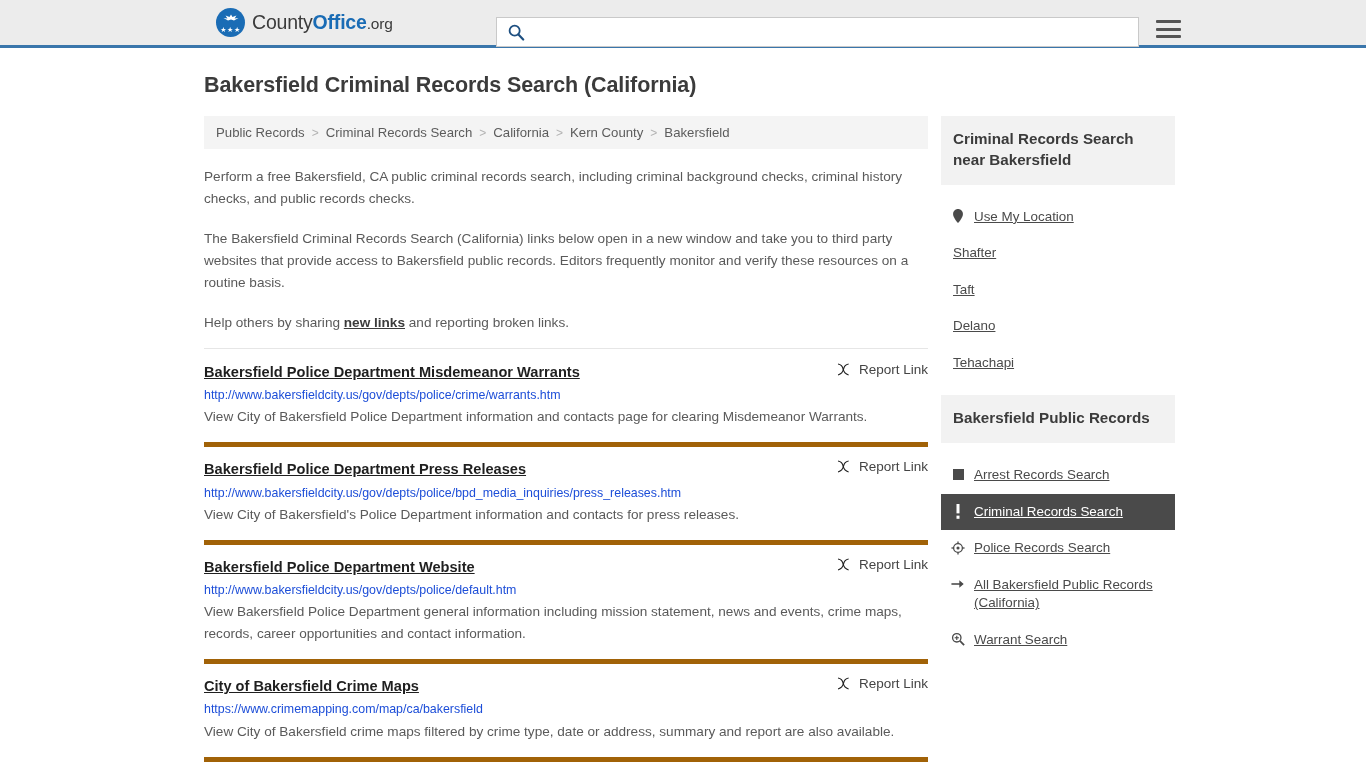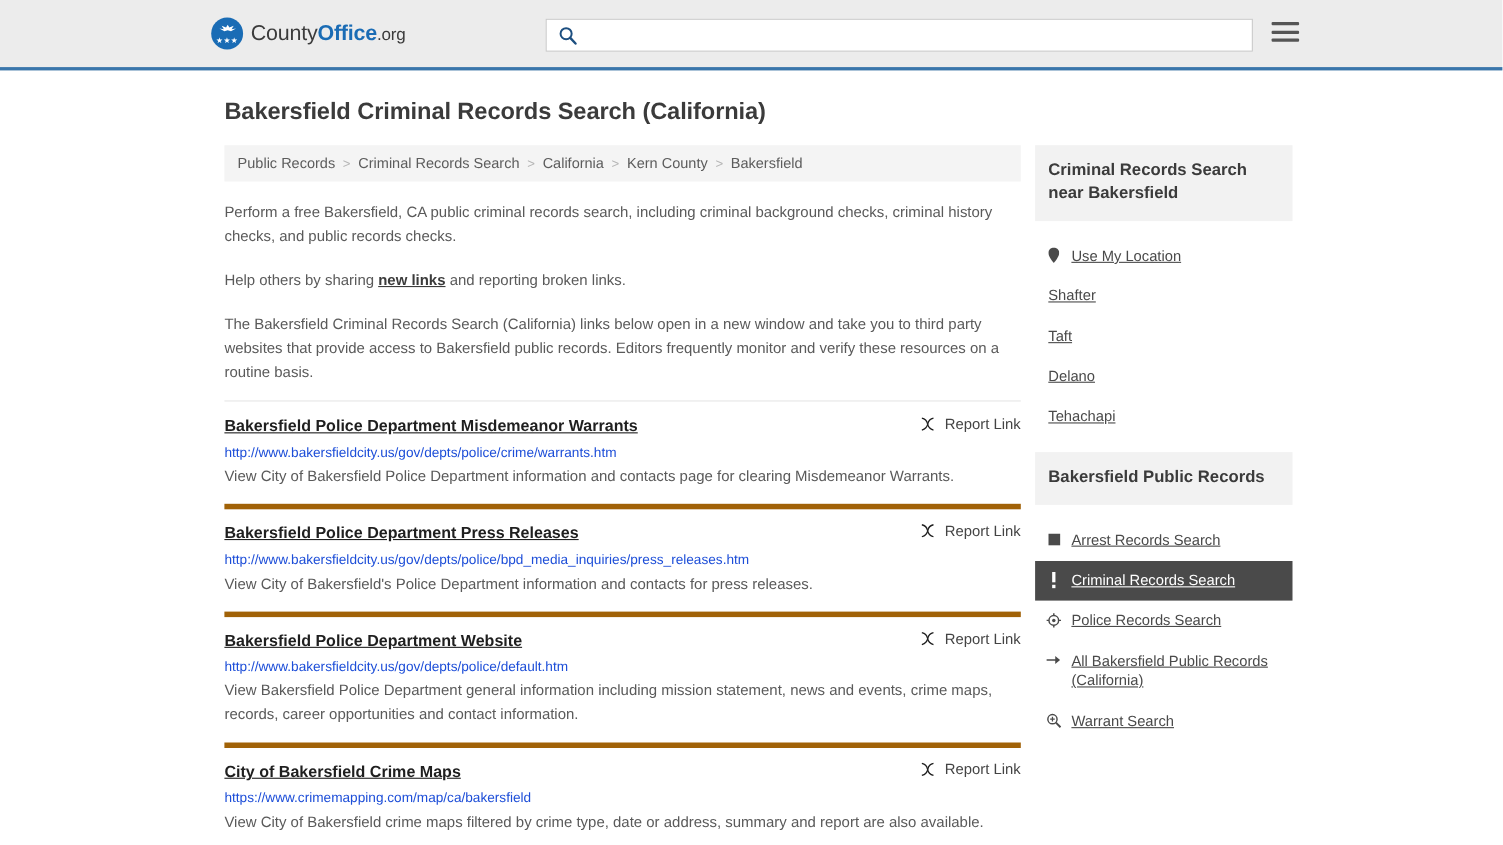--- a/index.html
+++ b/index.html
@@ -7,26 +7,27 @@
     margin: 0; padding: 0;
     width: 1366px; height: 768px;
     overflow: hidden;
     background: #ffffff;
     font-family: "Liberation Sans", sans-serif;
     color: #4a4a4a;
   }
 
   
   .site-header {
-    height: 64px;
+    height: 48px;
     background: #ececec;
     border-bottom: 3px solid #3a76ab;
     display: flex;
     align-items: center;
     position: relative;
+    padding-left: 24px;
   }
   .logo-wrap {
     display: flex;
     align-items: center;
     margin-left: 192px;
     gap: 7px;
     cursor: pointer;
   }
   .logo-mark {
     width: 29px; height: 29px;
@@ -293,22 +294,22 @@
         <span class="sep">&gt;</span>
         <a>California</a>
         <span class="sep">&gt;</span>
         <a>Kern County</a>
         <span class="sep">&gt;</span>
         <a>Bakersfield</a>
       </div>
 
       <div class="intro">
         <p>Perform a free Bakersfield, CA public criminal records search, including criminal background checks, criminal history checks, and public records checks.</p>
+        <p>The Bakersfield Criminal Records Search (California) links below open in a new window and take you to third party websites that provide access to Bakersfield public records. Editors frequently monitor and verify these resources on a routine basis.</p>
         <p><span>Help others by sharing </span><a class="newlinks">new links</a><span> and reporting broken links.</span></p>
-        <p>The Bakersfield Criminal Records Search (California) links below open in a new window and take you to third party websites that provide access to Bakersfield public records. Editors frequently monitor and verify these resources on a routine basis.</p>
       </div>
 
       <div class="results">
 
         <div class="result">
           <div class="result-head">
             <a class="result-title">Bakersfield Police Department Misdemeanor Warrants</a>
             <div class="report-link">
               <svg width="15" height="15" viewBox="0 0 22 22">
                 <path d="M3 3 C8 4 10 8 10.5 10.5 C11 13 13 17.5 18.5 19" fill="none" stroke="#1f1f1f" stroke-width="1.7"></path>

